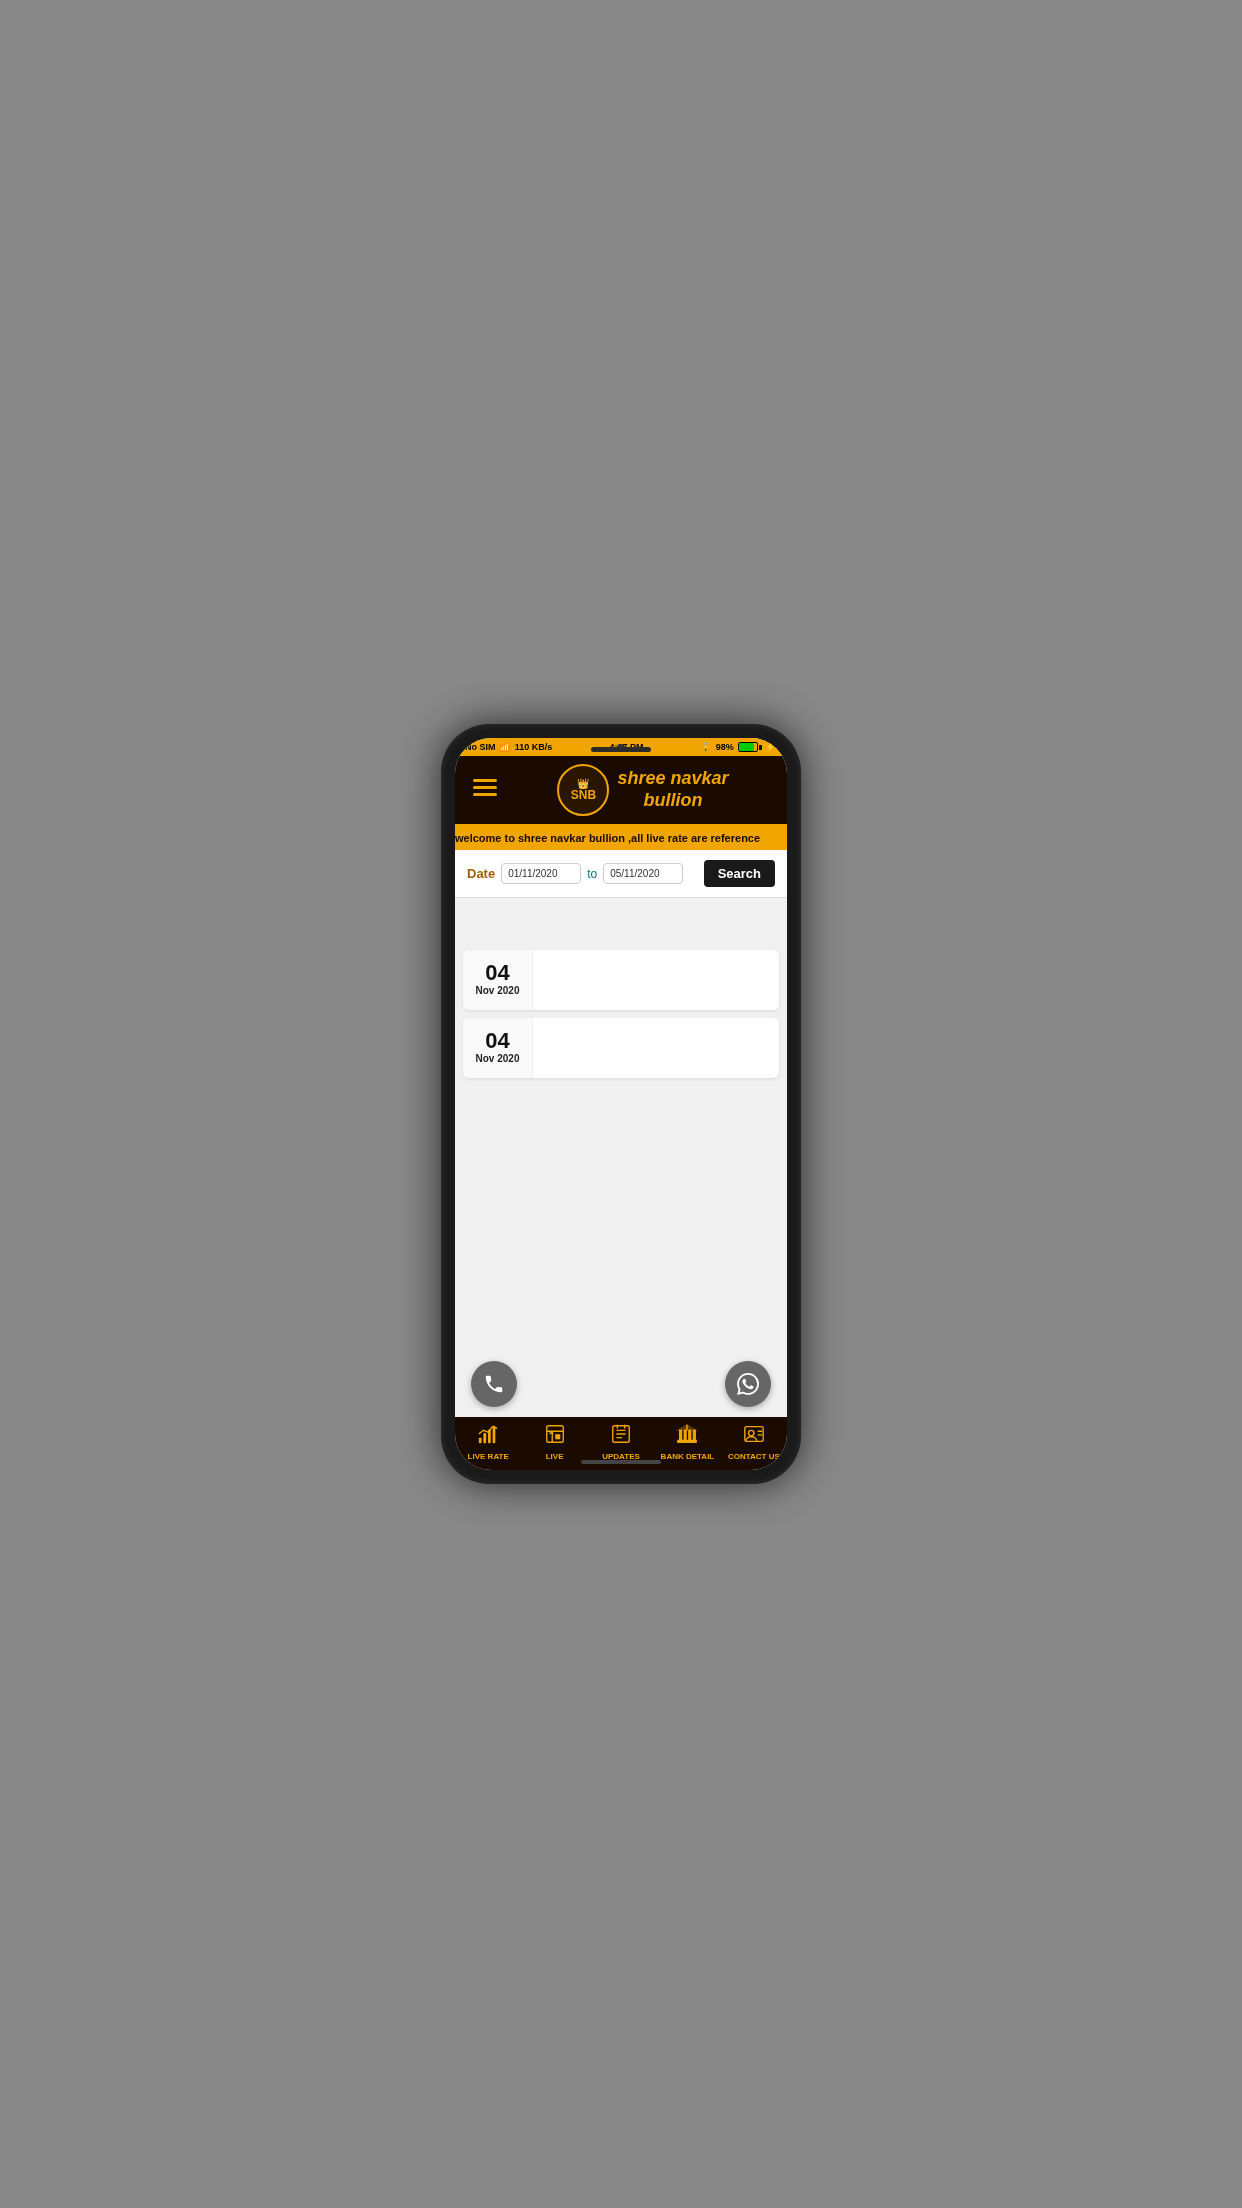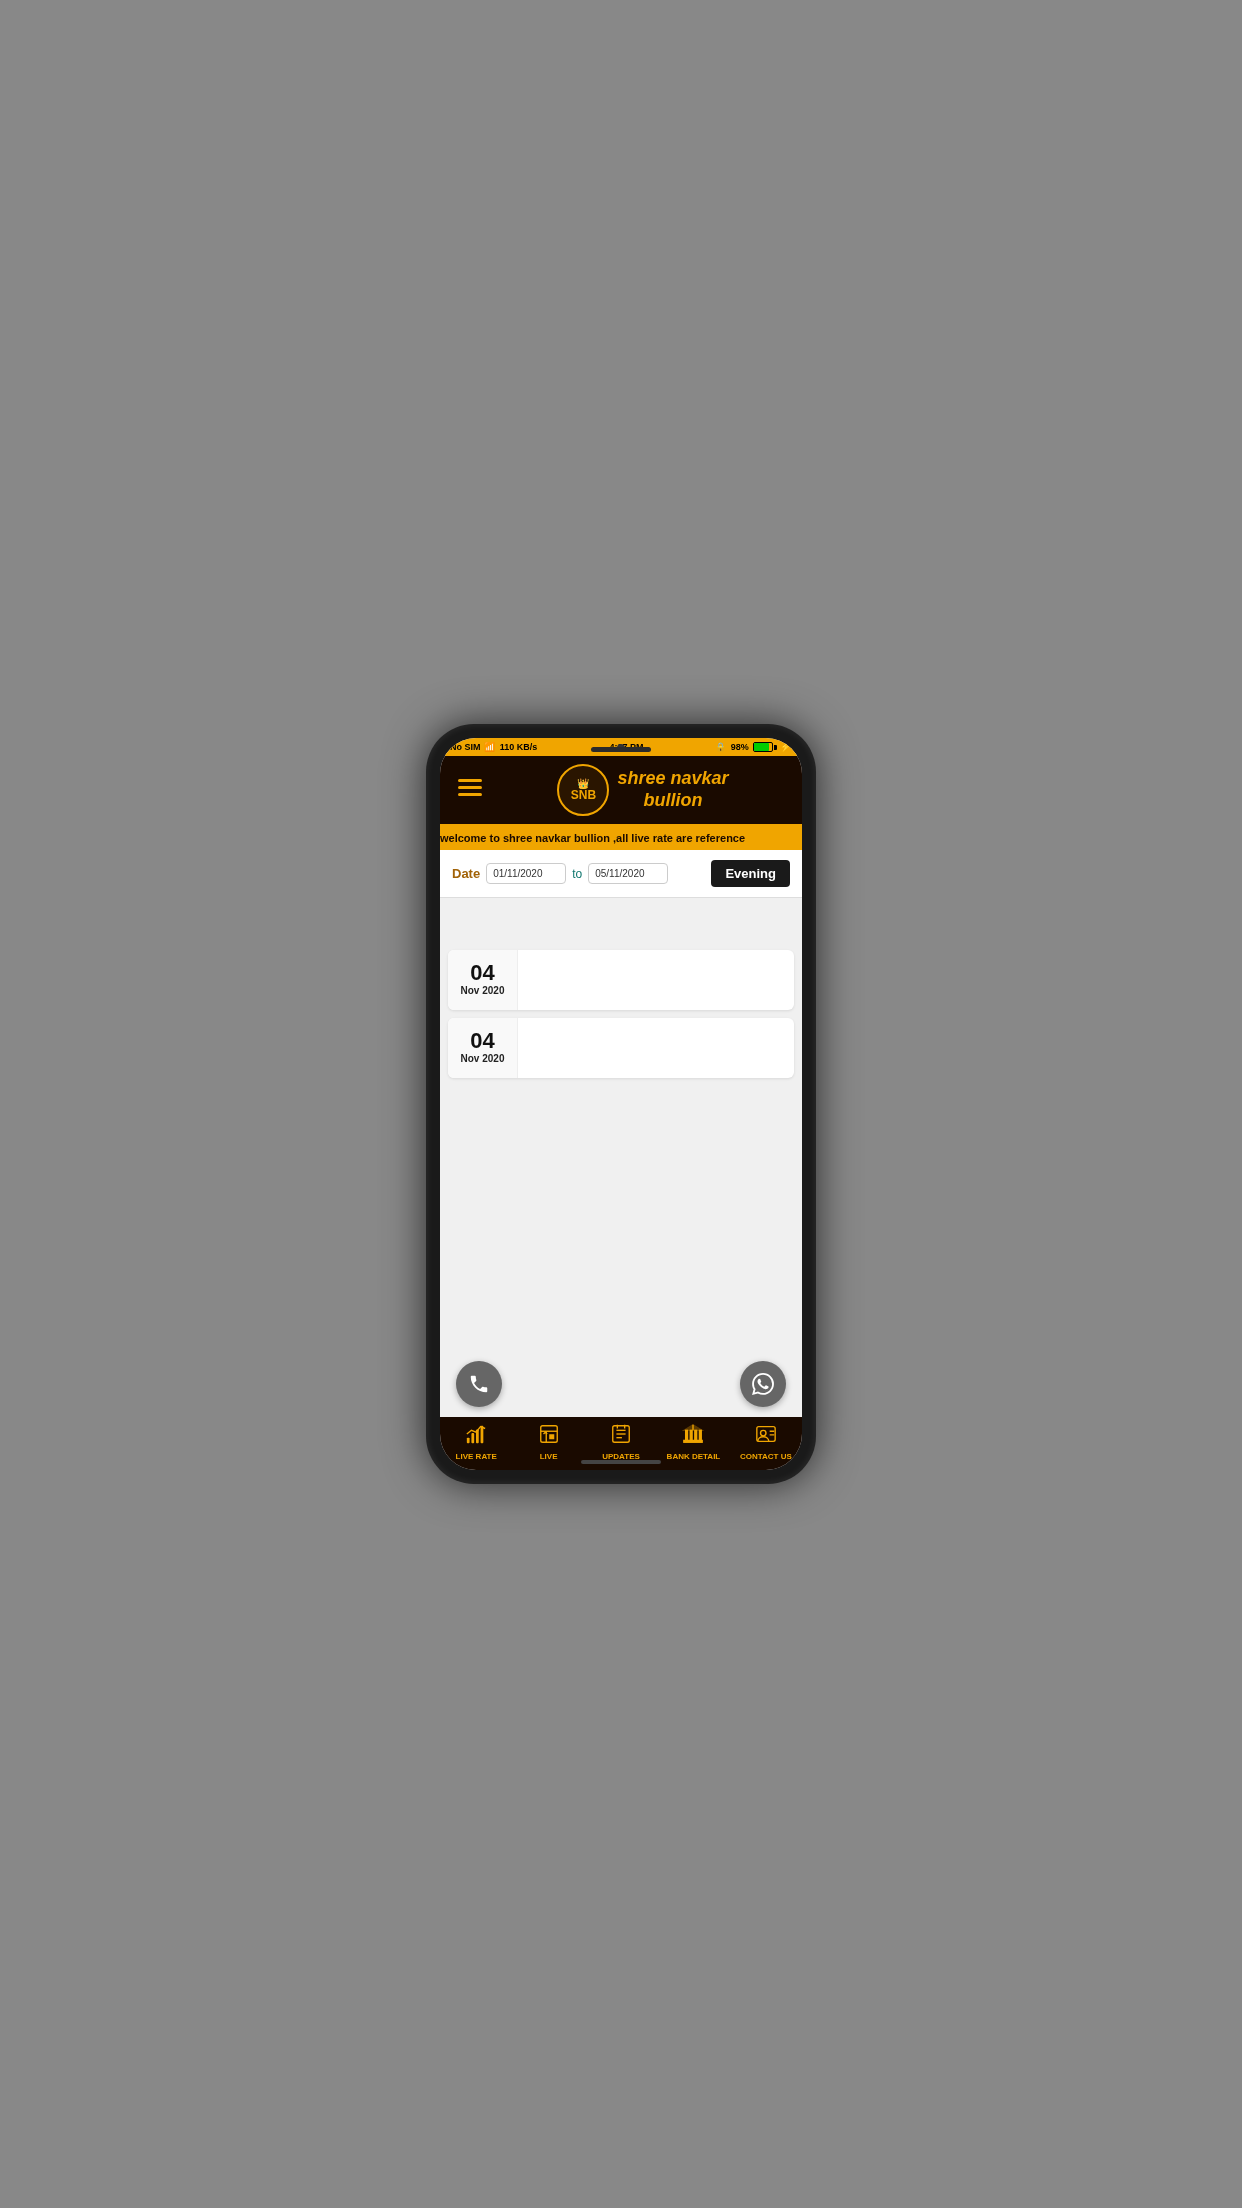--- a/index.html
+++ b/index.html
@@ -6,21 +6,21 @@
     * { margin: 0; padding: 0; box-sizing: border-box; }
     body {
       background: #888;
       display: flex;
       justify-content: center;
       align-items: center;
       min-height: 100vh;
       font-family: 'Arial', sans-serif;
     }
     .phone-shell {
-      width: 390px;
+      width: 360px;
       height: 760px;
       background: #1a1a1a;
       border-radius: 48px;
       padding: 14px;
       box-shadow: 0 0 40px rgba(0,0,0,0.7), inset 0 0 8px rgba(255,255,255,0.1);
       position: relative;
     }
     .phone-screen {
       width: 100%;
       height: 100%;
@@ -386,21 +386,21 @@
       <span class="marquee-text">welcome to shree navkar bullion ,all live rate are reference</span>
     </div>
 
     <div class="main-content">
 
       <div class="search-bar">
         <span class="date-label">Date</span>
         <input class="date-input" type="text" value="01/11/2020" style="">
         <span class="to-label">to</span>
         <input class="date-input" type="text" value="05/11/2020" style="">
-        <button class="search-btn">Evening</button>
+        <button class="search-btn">Search</button>
       </div>
 
       <div class="notification-list">
 
         <div class="notification-card">
           <div class="card-date">
             <span class="card-day">04</span>
             <span class="card-month-year">Nov 2020</span>
           </div>
         </div>

